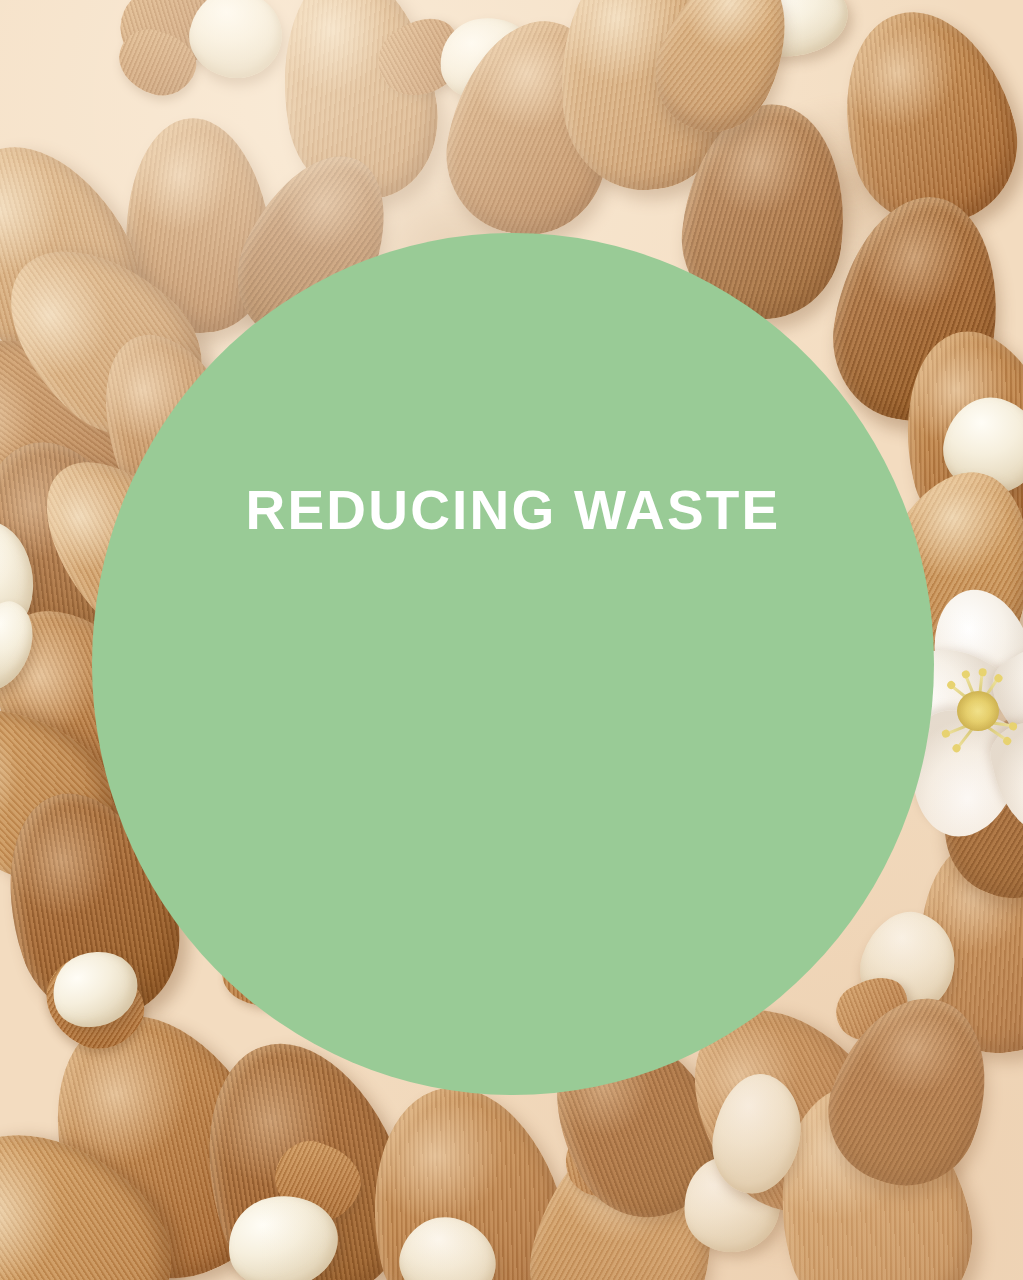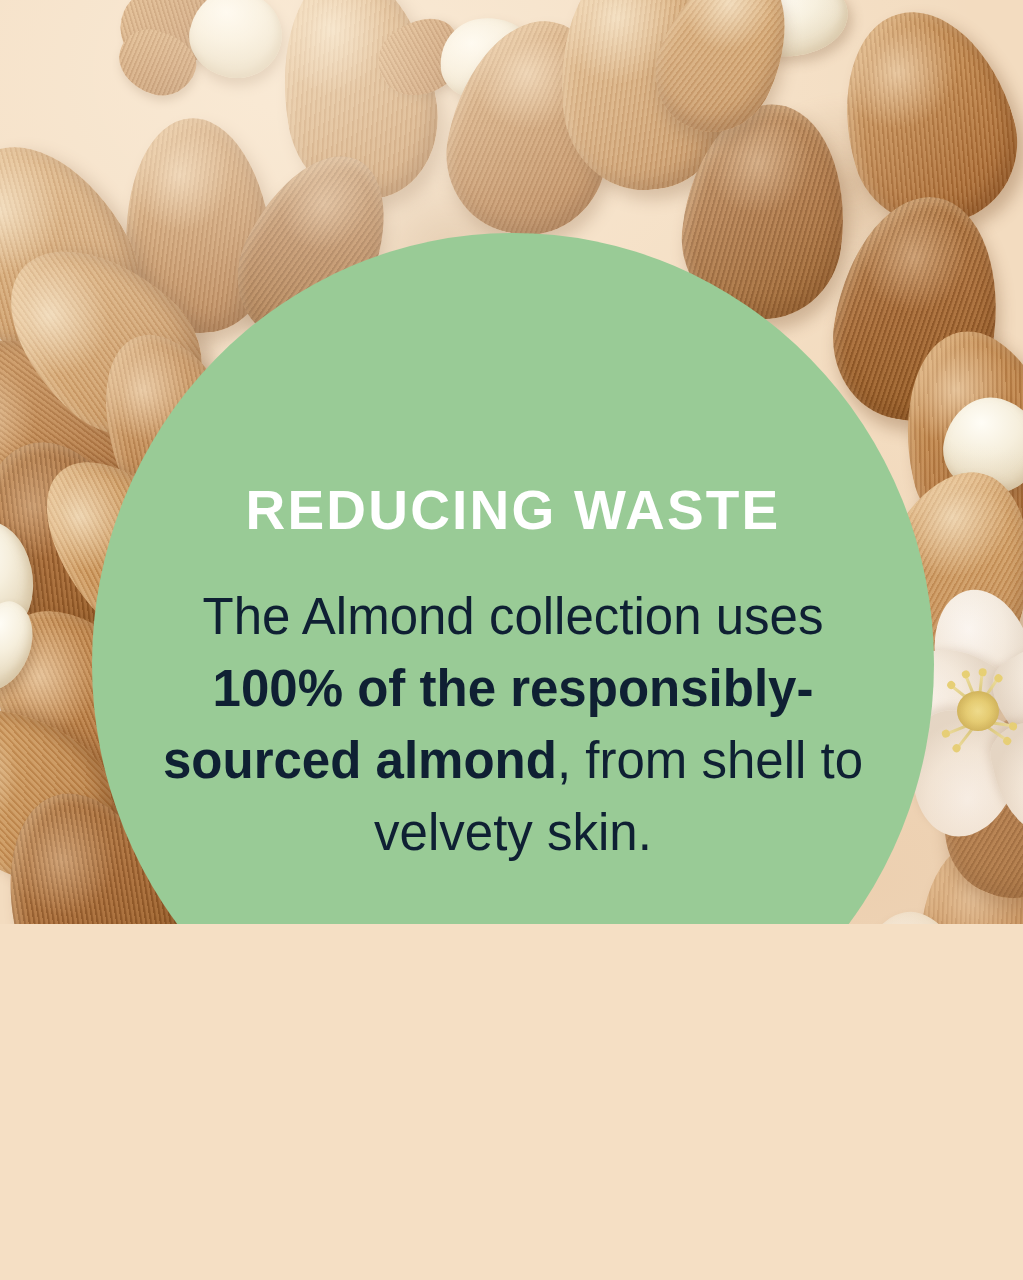--- a/index.html
+++ b/index.html
@@ -6,21 +6,21 @@
 
   html, body {
     width:1023px; height:1280px;
     overflow:hidden;
     background:#f5dfc4;
     font-family:"Liberation Sans", sans-serif;
   }
 
   #stage {
     position:relative;
-    width:1023px; height:924px;
+    width:1023px; height:1280px;
     overflow:hidden;
     background:#c4b5fd;
   }
 
   
   #photo {
     position:absolute; inset:0;
     background:#f3dcc0;
     overflow:hidden;
   }
@@ -251,18 +251,15 @@
       <div class="stamen" style="left:72px; top:92px;  transform:rotate(-112deg);"></div>
       <div class="stamen" style="left:72px; top:92px;  transform:rotate(-142deg);"></div>
       <div class="center"></div>
     </div>
   </div>
 
   <div id="circle">
 
     <div id="heading">REDUCING WASTE</div>
 
-    <p id="body-copy">
-      <span>The Almond collection uses </span><b>100% of the responsibly-sourced almond</b><span>, from shell to velvety skin.</span>
-    </p>
   </div>
 
 </div>
 
 </body></html>

